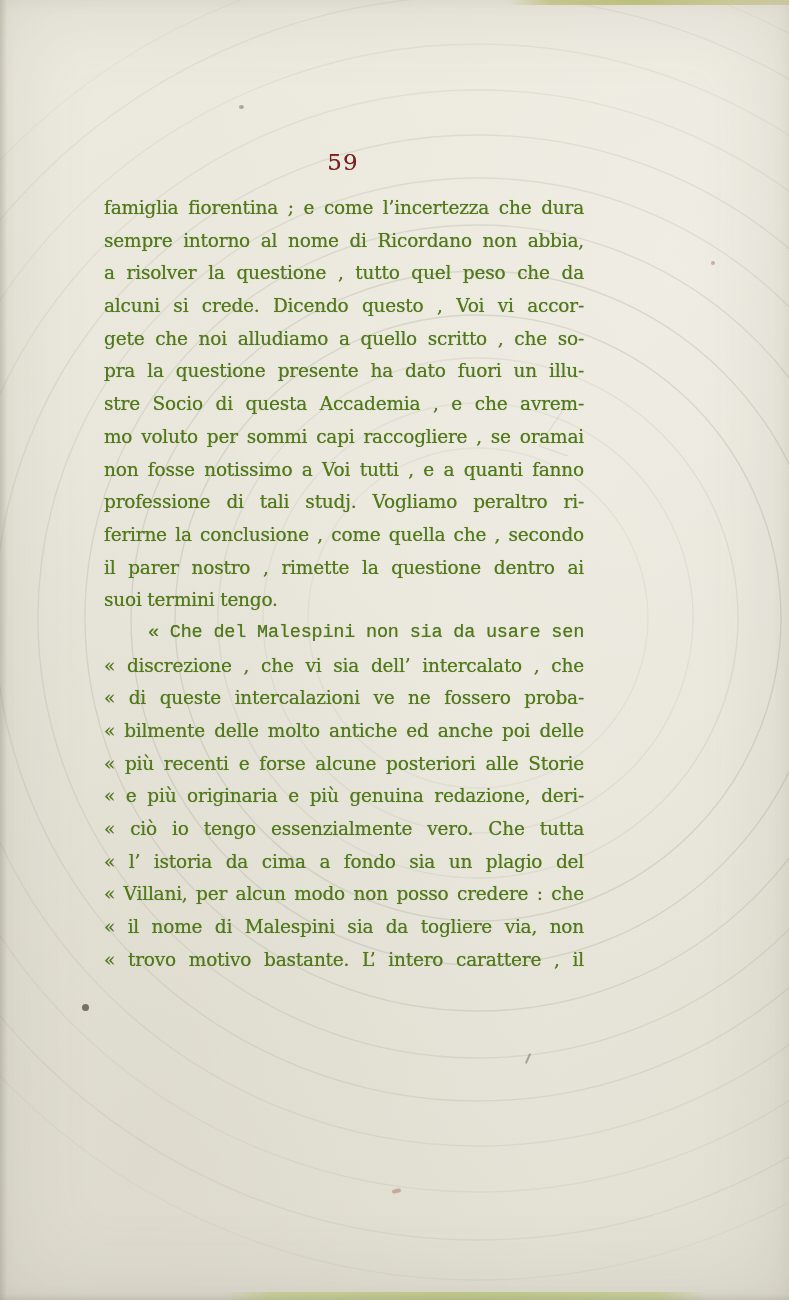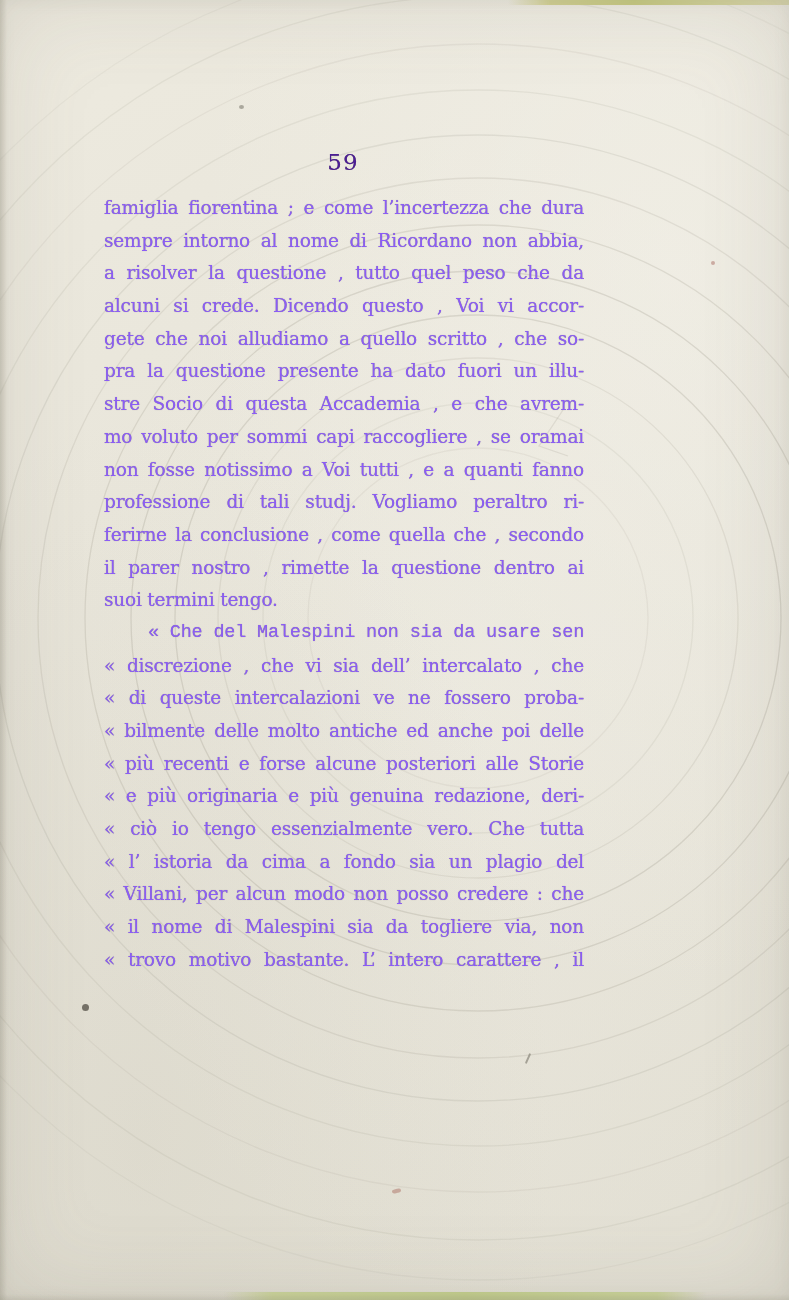--- a/index.html
+++ b/index.html
@@ -21,30 +21,30 @@
 
   
   .emboss { position: absolute; left: 0; top: 0; pointer-events: none; }
 
   
   .page-number {
     position: absolute;
     left: 104px; top: 149px; width: 478px;
     text-align: center;
     font-size: 23px;
-    color: #4c1d95;
+    color: #7f1d1d;
     letter-spacing: 1px;
     text-shadow: 0 0 0.6px rgba(77,74,66,0.7);
   }
 
   
   .text-block {
     position: absolute;
     left: 104px; top: 192px; width: 480px;
-    color: #8b5cf6;
+    color: #4d7c0f;
     font-size: 18.5px;
     letter-spacing: -0.2px;
     text-shadow: 0 0 0.7px rgba(85,82,74,0.65);
   }
   .line {
     height: 32.7px;
     line-height: 32.7px;
     white-space: nowrap;
     text-align: justify;
     text-align-last: justify;

